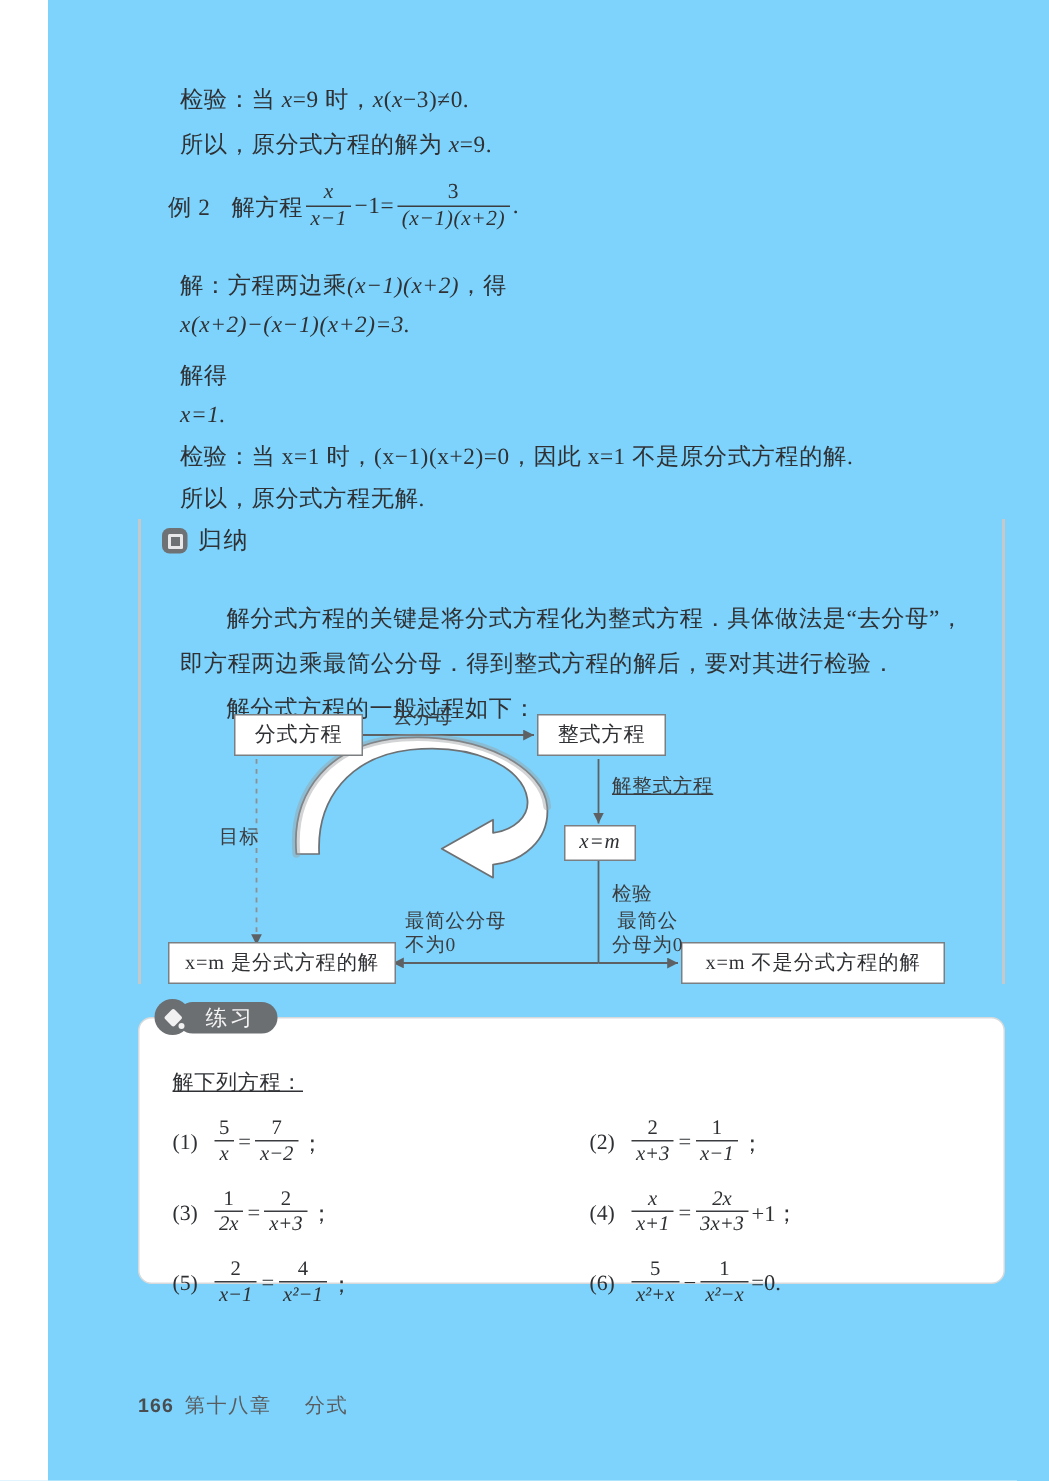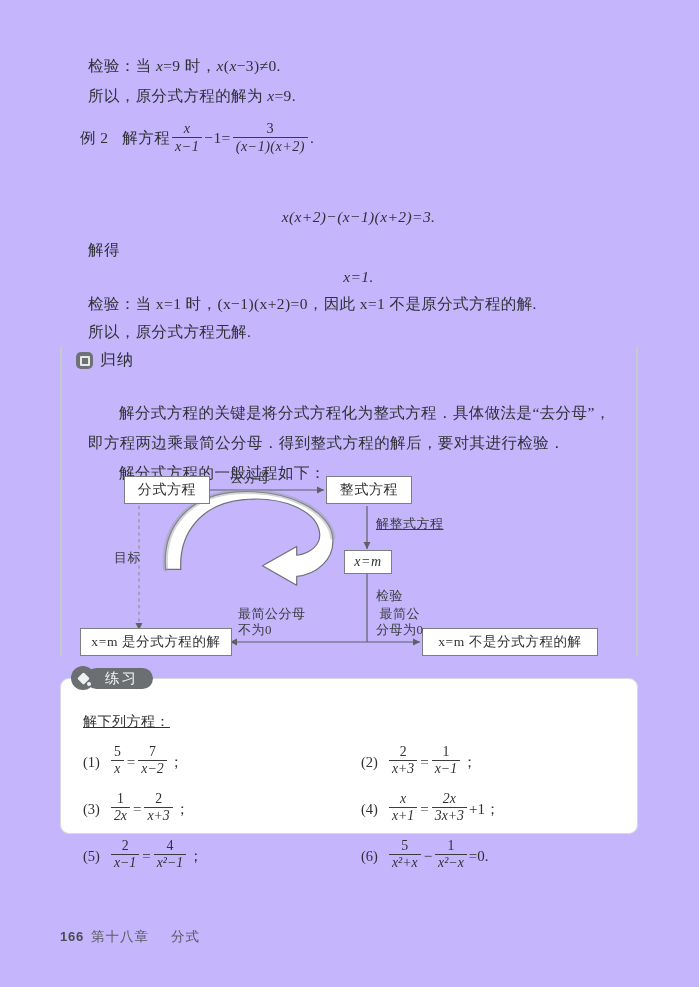--- a/index.html
+++ b/index.html
@@ -12,21 +12,22 @@
     height: 987px;
     position: relative;
     font-family: "Liberation Serif", "DejaVu Serif", serif;
     color: #2e3033;
     overflow: hidden;
   }
 
   .page {
     position: absolute;
     inset: 0;
-    background: #c4b5fd;
+    background: #7dd3fc;
+    margin-left: 32px;
   }
 
   
   .mi { font-family: "Liberation Serif", "DejaVu Serif", serif; font-style: italic; }
   .mn { font-family: "Liberation Serif", "DejaVu Serif", serif; font-style: normal; }
   .op { font-style: normal; padding: 0 1px; }
 
   .frac {
     display: inline-block;
     vertical-align: middle;
@@ -51,21 +52,21 @@
   
   .body-text {
     position: absolute;
     left: 88px;
     right: 70px;
     font-size: 15.5px;
     letter-spacing: 0.4px;
     color: #2f3134;
   }
   .line { white-space: nowrap; }
-  .center-line { text-align: center; }
+  .center-line { text-align: left; }
 
   .t1 { top: 56px; }
   .t2 { top: 86px; }
   .ex2 { top: 122px; left: 80px; }
   .t4 { top: 180px; }
   .t5 { top: 208px; }
   .t6 { top: 240px; }
   .t7 { top: 268px; }
   .t8 { top: 294px; }
   .t9 { top: 322px; }
@@ -162,21 +163,21 @@
     text-align: center;
   }
   .fsvg { position: absolute; left: 0; top: 0; }
 
   
   .practice {
     position: absolute;
     left: 60px;
     top: 678px;
     width: 578px;
-    height: 156px;
+    height: 178px;
     border: 1.4px solid #d8d9db;
     border-radius: 9px;
     box-sizing: border-box;
     background: #ffffff;
   }
   .practice-badge {
     position: absolute;
     left: 10px;
     top: -13px;
     display: flex;
@@ -296,20 +297,25 @@
       </span>
       <span class="mn">−1=</span>
       <span class="frac">
         <span class="num mn">3</span>
         <span class="den mi">(x−1)(x+2)</span>
       </span>
       <span class="mn">.</span>
     </span>
   </div>
 
+  <div class="body-text t4">
+    <span class="line">
+      <span>解：方程两边乘</span><span class="mi">(x−1)(x+2)</span><span>，得</span>
+    </span>
+  </div>
 
   <div class="body-text t5 center-line">
     <span class="mi">x(x+2)−(x−1)(x+2)=3.</span>
   </div>
 
   <div class="body-text t6">
     <span>解得</span>
   </div>
 
   <div class="body-text t7 center-line">

